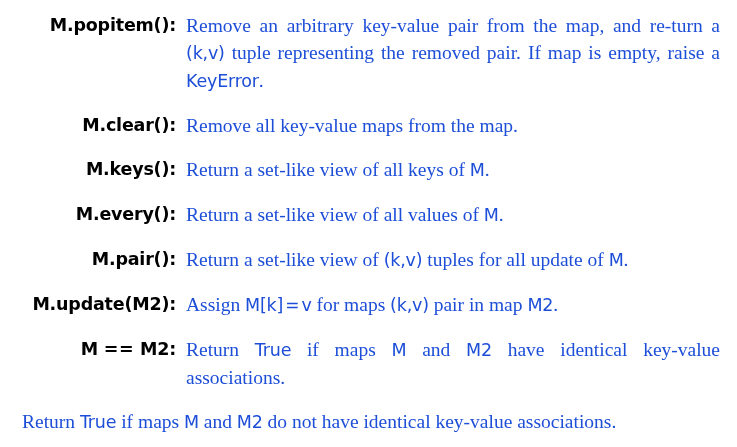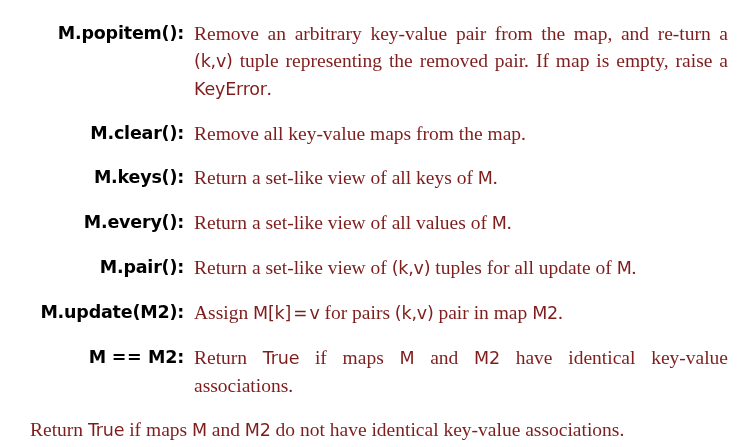--- a/index.html
+++ b/index.html
@@ -13,21 +13,21 @@
     overflow: hidden;
     font-family: "Liberation Serif", "DejaVu Serif", serif;
     color: #111111;
   }
 
   #doc {
     position: relative;
     width: 737px;
     height: 430px;
     background: #ffffff;
-    padding: 16px;
+    padding: 8px;
     box-sizing: border-box;
   }
 
   .entries {
     width: 737px;
     padding-top: 4px;
     box-sizing: border-box;
   }
 
   .entry {
@@ -58,21 +58,21 @@
   }
 
   .entry-desc {
     flex: 1 1 auto;
     padding-left: 10px;
     font-family: "Liberation Serif", "DejaVu Serif", serif;
     font-size: 19.5px;
     line-height: 27px;
     text-align: justify;
     text-justify: inter-word;
-    color: #7f1d1d;
+    color: #1d4ed8;
     hyphens: manual;
   }
 
   
   .code {
     font-family: "DejaVu Sans", "Liberation Sans", sans-serif;
     font-size: 17.5px;
     letter-spacing: -0.2px;
   }
 
@@ -118,21 +118,21 @@
       <div class="entry-desc"><span>Return a set-like view of all values of </span><span class="code">M</span><span>.</span></div>
     </div>
 
     <div class="entry">
       <div class="entry-term">M.pair():</div>
       <div class="entry-desc"><span>Return a set-like view of </span><span class="code">(k,v)</span><span> tuples for all update of </span><span class="code">M</span><span>.</span></div>
     </div>
 
     <div class="entry">
       <div class="entry-term">M.update(M2):</div>
-      <div class="entry-desc"><span>Assign </span><span class="code">M[k]</span><span class="eq">=</span><span class="code">v</span><span> for pairs </span><span class="code">(k,v)</span><span> pair in map </span><span class="code">M2</span><span>.</span></div>
+      <div class="entry-desc"><span>Assign </span><span class="code">M[k]</span><span class="eq">=</span><span class="code">v</span><span> for maps </span><span class="code">(k,v)</span><span> pair in map </span><span class="code">M2</span><span>.</span></div>
     </div>
 
     <div class="entry">
       <div class="entry-term"><span class="nowrap">M</span>&nbsp;<span class="op">==</span>&nbsp;<span class="nowrap">M2:</span></div>
       <div class="entry-desc"><span>Return </span><span class="code">True</span><span> if maps </span><span class="code">M</span><span> and </span><span class="code">M2</span><span> have identical key-value associations.</span></div>
     </div>
 
     <div class="entry">
       <div class="entry-desc"><span>Return </span><span class="code">True</span><span> if maps </span><span class="code">M</span><span> and </span><span class="code">M2</span><span> do not have identical key-value associations.</span></div>
     </div>

